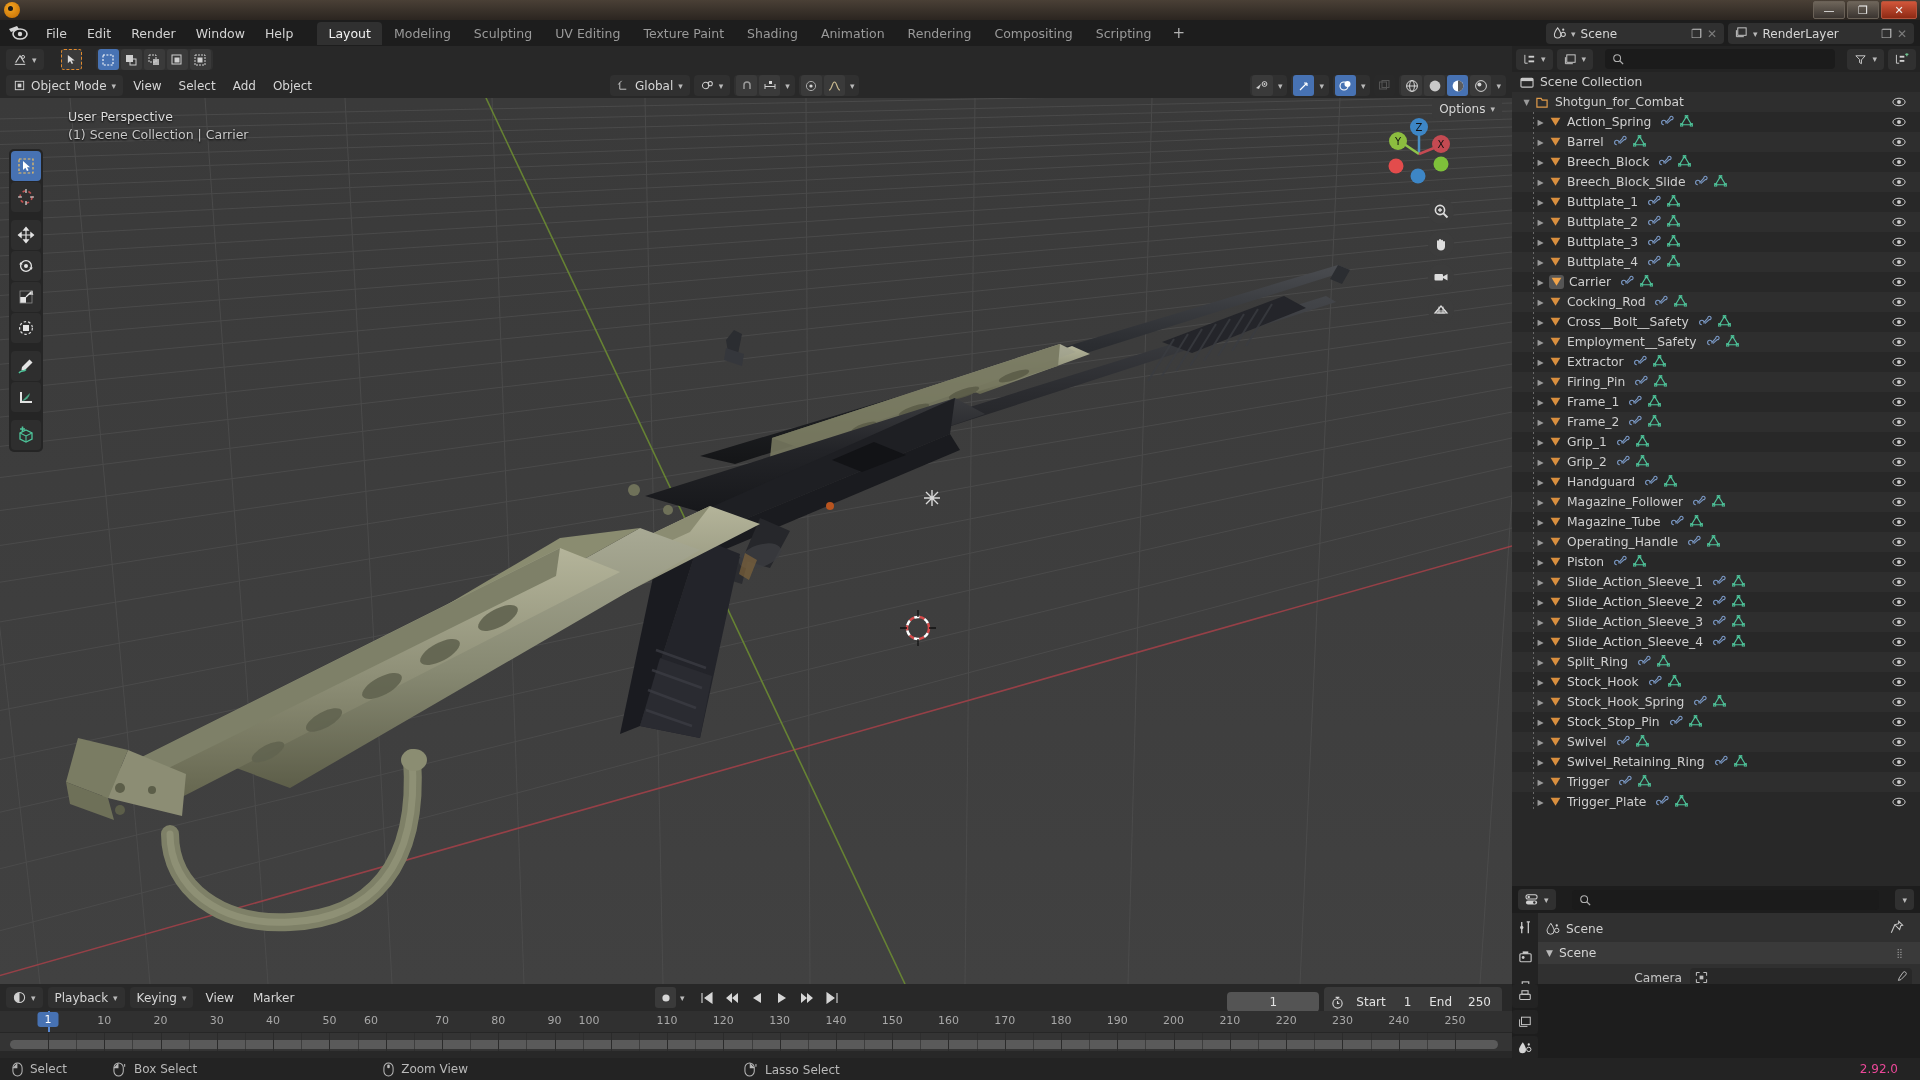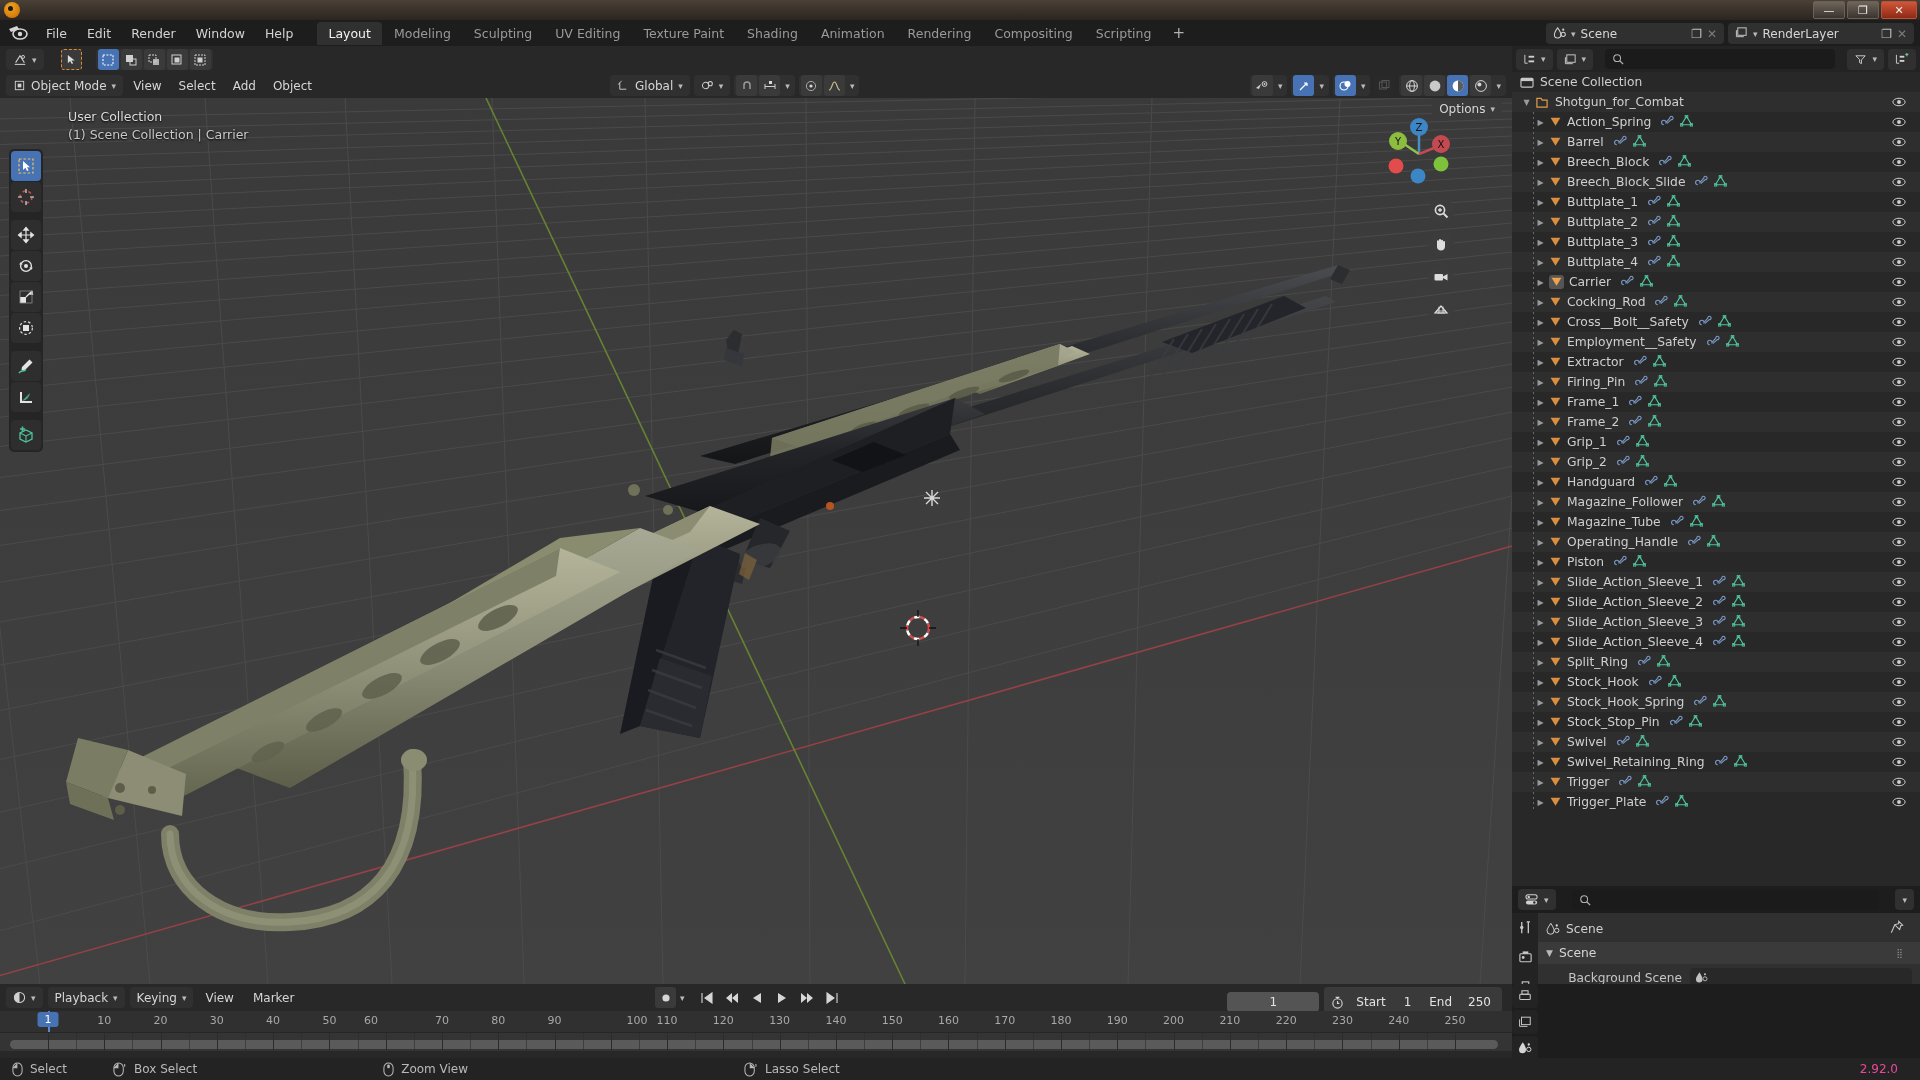--- a/index.html
+++ b/index.html
@@ -543,21 +543,21 @@
       <circle r="11" fill="none" stroke="#ffffff" stroke-width="2.5" stroke-dasharray="5.3 5.3" stroke-dashoffset="5.3"></circle>
       <path d="M0 -18 v7 M0 11 v7 M-18 0 h7 M11 0 h7" stroke="#111" stroke-width="1.3"></path>
     </g>
 
     <g transform="translate(932,400)">
       <path d="M-8 0 h16 M0 -8 v16 M-6 -6 l12 12 M6 -6 l-12 12" stroke="#d8d8d8" stroke-width="1.4"></path>
     </g>
   </svg>
 
   <div id="vp-text">
-    <div>User Collection</div>
+    <div>User Perspective</div>
     <div class="l2">(1) Scene Collection | Carrier</div>
   </div>
 
   <div id="tools">
     <div class="tool active">
       <svg width="18" height="18" viewBox="0 0 18 18">
           <rect x="2" y="2" width="14" height="14" fill="none" stroke="#f0c060" stroke-width="1.2" stroke-dasharray="2.6 1.8"></rect>
           <path d="M6 4 L6 13 L8.4 10.8 L10 14 L11.6 13.2 L10 10.2 L13 10.2 Z" fill="#fff"></path>
         </svg>
     </div>
@@ -1663,20 +1663,35 @@
           </svg>
       </span>
     </div>
     <div class="psection">
       <span class="chev">▼</span>
       <span>Scene</span>
       <span style="flex:1"></span>
       <span style="color:#8e8e8e;letter-spacing:1px;font-size:9px;margin-right:8px">⣿</span>
     </div>
     <div class="prow">
+      <span class="plabel">Camera</span>
+      <span class="pfield">
+        <svg width="13" height="13" viewBox="0 0 14 14">
+            <path d="M1.5 1.5h3.5M1.5 1.5v3.5M12.5 1.5h-3.5M12.5 1.5v3.5M1.5 12.5h3.5M1.5 12.5v-3.5M12.5 12.5h-3.5M12.5 12.5v-3.5" stroke="#c0c0c0" stroke-width="1.1" fill="none"></path>
+            <rect x="5" y="5" width="4" height="4" fill="#c0c0c0"></rect>
+          </svg>
+        <span style="flex:1"></span>
+        <span>
+          <svg width="12" height="12" viewBox="0 0 14 14">
+              <path d="M9.5 1.5 a2 2 0 0 1 3 3 L7 10 l-3 1 l1 -3z" fill="none" stroke="#c0c0c0" stroke-width="1.1"></path>
+            </svg>
+        </span>
+      </span>
+    </div>
+    <div class="prow">
       <span class="plabel">Background Scene</span>
       <span class="pfield">
         <svg width="13" height="13" viewBox="0 0 16 16">
             <path d="M5.5 1.5 C2 6.5,1.2 8.6,1.2 10 A4 4 0 0 0 9.2 10 C9.2 8.6,8.8 6.5,5.5 1.5Z" fill="#c0c0c0"></path>
             <circle cx="12.3" cy="4" r="1.3" fill="#c0c0c0"></circle>
             <circle cx="12.3" cy="9.6" r="2.5" fill="none" stroke="#c0c0c0" stroke-width="1.1"></circle>
           </svg>
         <span style="flex:1"></span>
       </span>
     </div>
@@ -1797,21 +1812,21 @@
   <div id="tl-ruler">
       <div class="tick" style="left: 104.28px;">10</div>
       <div class="tick" style="left: 160.56px;">20</div>
       <div class="tick" style="left: 216.84px;">30</div>
       <div class="tick" style="left: 273.12px;">40</div>
       <div class="tick" style="left: 329.4px;">50</div>
       <div class="tick" style="left: 371px;">60</div>
       <div class="tick" style="left: 441.96px;">70</div>
       <div class="tick" style="left: 498.24px;">80</div>
       <div class="tick" style="left: 554.52px;">90</div>
-      <div class="tick" style="left: 637px;">100</div>
+      <div class="tick" style="left: 589px;">100</div>
       <div class="tick" style="left: 667.08px;">110</div>
       <div class="tick" style="left: 723.36px;">120</div>
       <div class="tick" style="left: 779.64px;">130</div>
       <div class="tick" style="left: 835.92px;">140</div>
       <div class="tick" style="left: 892.2px;">150</div>
       <div class="tick" style="left: 948.48px;">160</div>
       <div class="tick" style="left: 1004.76px;">170</div>
       <div class="tick" style="left: 1061.04px;">180</div>
       <div class="tick" style="left: 1117.32px;">190</div>
       <div class="tick" style="left: 1173.6px;">200</div>
@@ -1895,21 +1910,21 @@
       </svg>
     <span>Box Select</span>
   </div>
   <div class="stat" style="margin-left:140px;">
     <svg width="11" height="15" viewBox="0 0 12 16">
         <rect x="1" y="1" width="10" height="14" rx="5" fill="none" stroke="#b9b9b9" stroke-width="1.1"></rect>
         <rect x="4.6" y="2.6" width="2.8" height="4" rx="1.4" fill="#b9b9b9"></rect>
       </svg>
     <span>Zoom View</span>
   </div>
-  <div class="stat" style="margin-left:230px;">
+  <div class="stat" style="margin-left:230px;align-items:flex-end;">
     <svg width="14" height="15" viewBox="0 0 15 16">
         <rect x="1" y="1" width="10" height="14" rx="5" fill="none" stroke="#b9b9b9" stroke-width="1.1"></rect>
         <path d="M11 6 H6.7 V1.4" stroke="#b9b9b9" stroke-width="1.1" fill="#b9b9b9"></path>
         <path d="M12.8 2 v3" stroke="#b9b9b9" stroke-width="1.1"></path>
       </svg>
     <span>Lasso Select</span>
   </div>
   <div id="version">2.92.0</div>
 </div>
 

